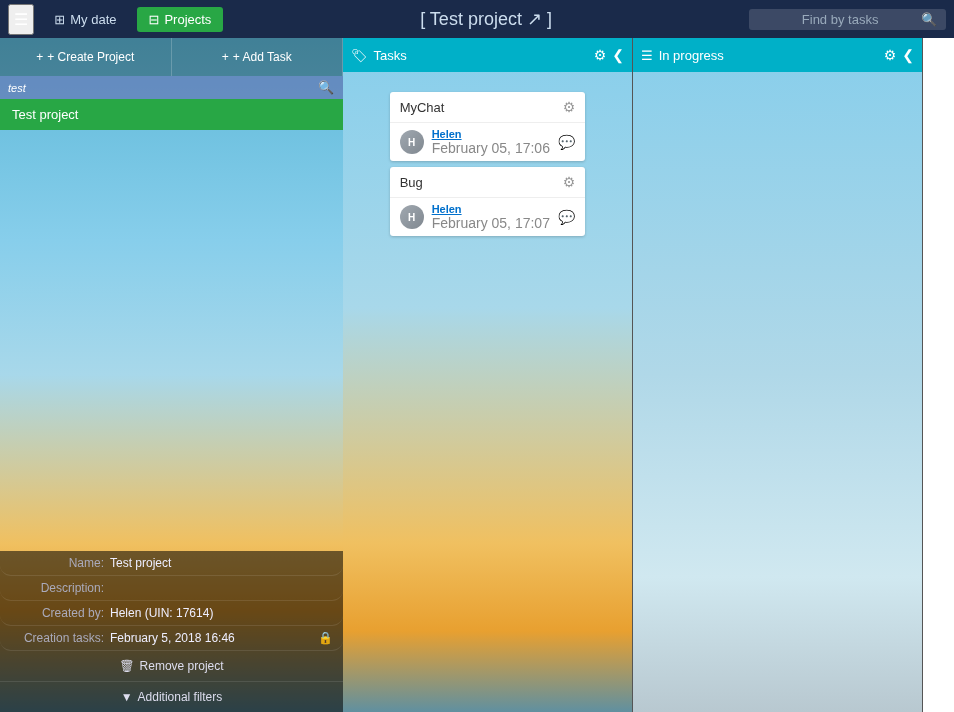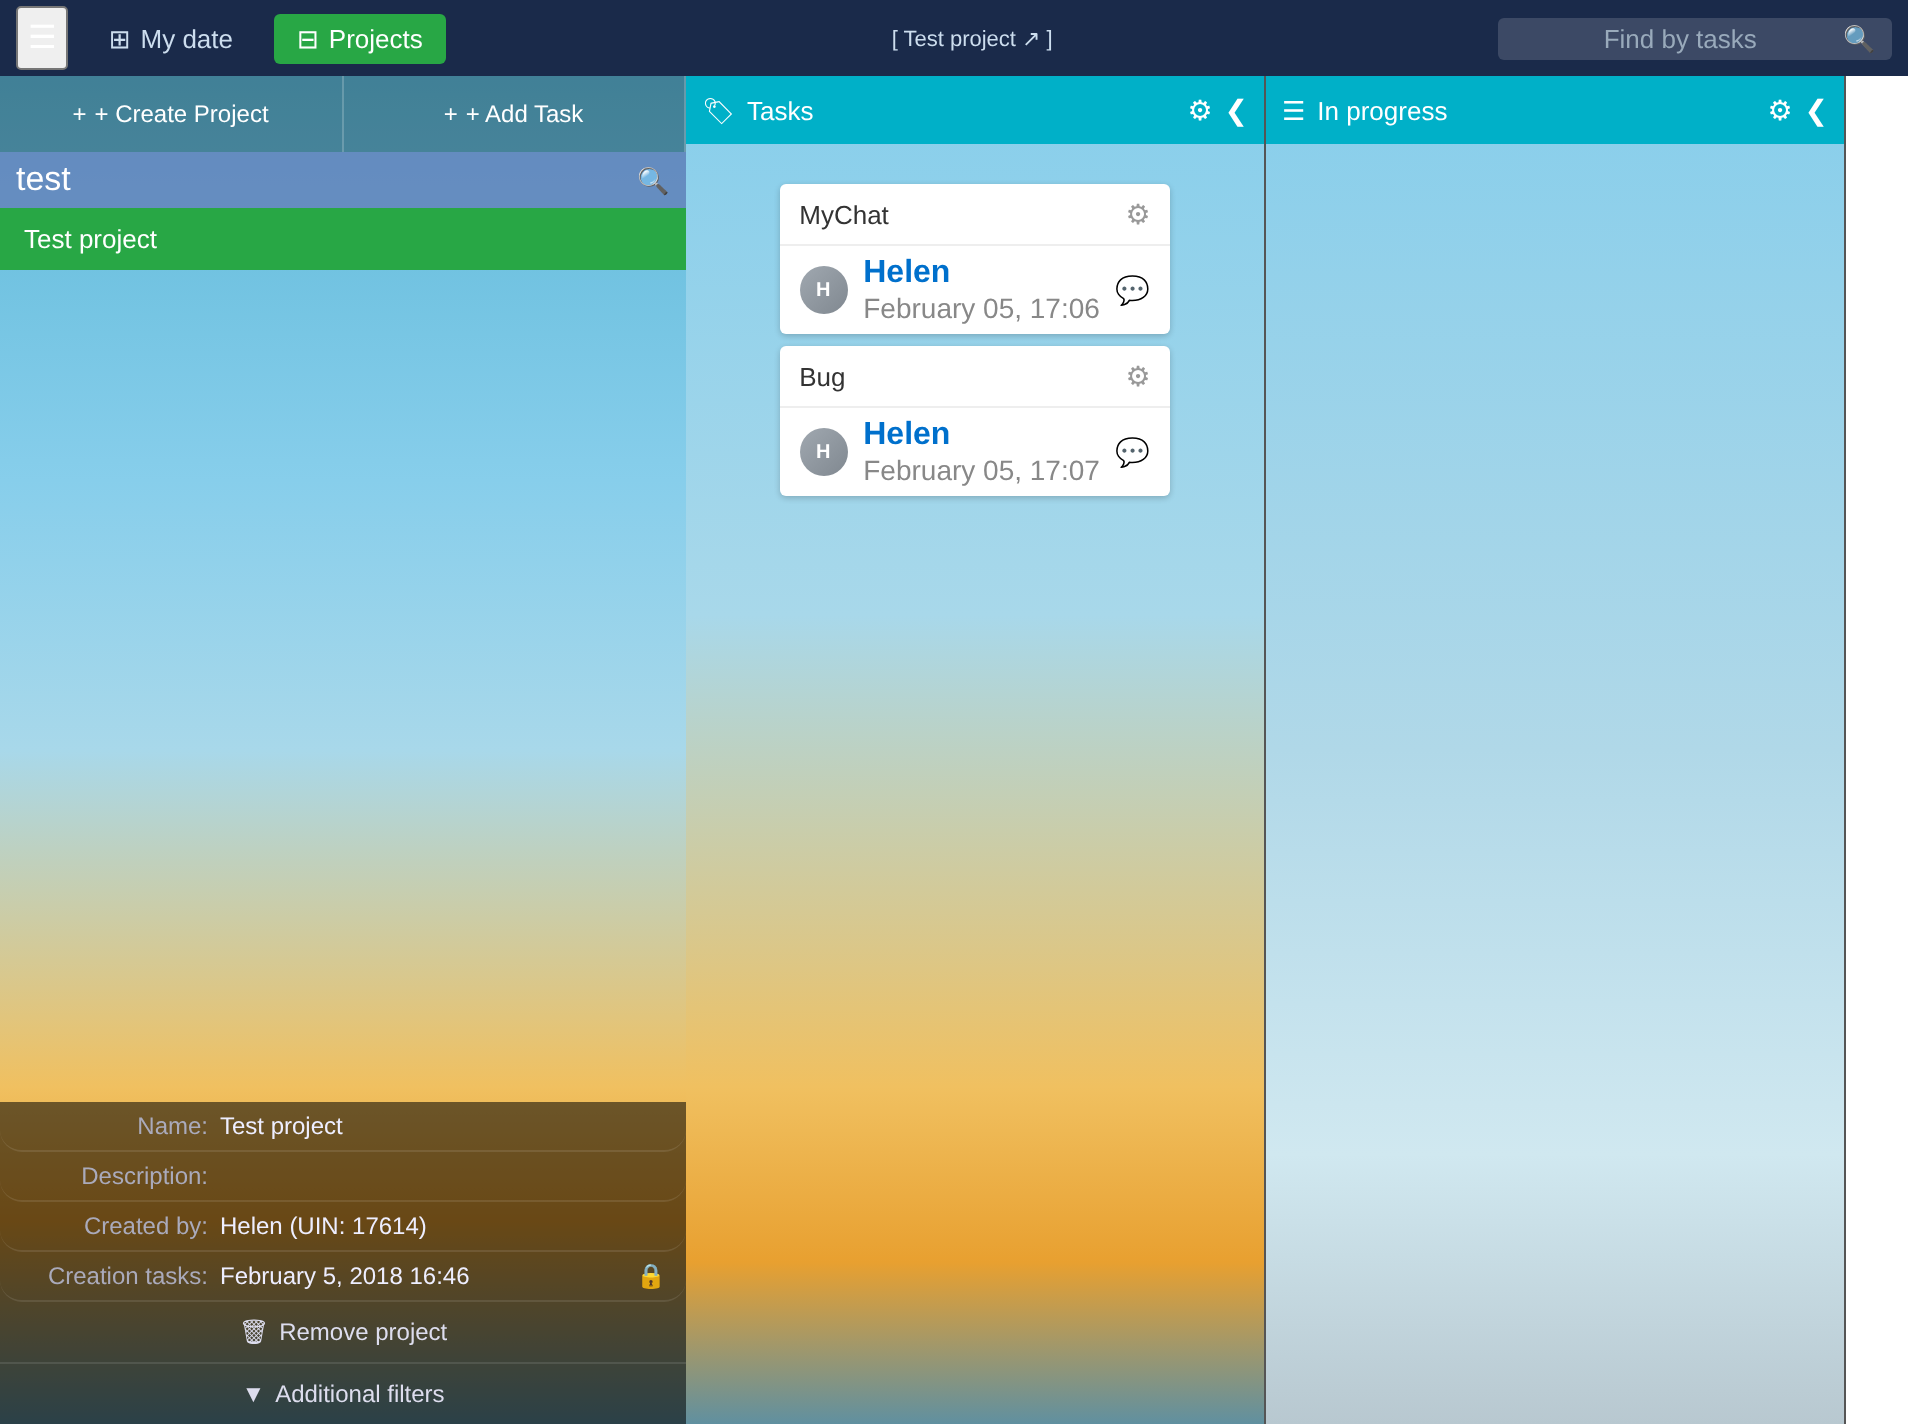--- a/index.html
+++ b/index.html
@@ -11,21 +11,21 @@
       background: #1a2a4a; height: 38px; padding: 0 8px; gap: 8px;
     }
     .nav-hamburger { color: #fff; font-size: 16px; cursor: pointer; padding: 4px; }
     .nav-btn {
       display: flex; align-items: center; gap: 5px;
       color: #cde; background: transparent; border: none;
       padding: 5px 12px; border-radius: 3px; cursor: pointer; font-size: 13px;
     }
     .nav-btn.active { background: #28a745; color: #fff; }
     .nav-project-title {
-      flex: 1; text-align: center; color: #cde; font-size: 11px;
+      flex: 1; text-align: center; color: #cde; font-size: 18px;
     }
     .nav-search {
       display: flex; align-items: center;
       background: rgba(255,255,255,0.15); border-radius: 3px;
       padding: 3px 8px; gap: 5px;
     }
     .nav-search input {
       background: transparent; border: none; color: #cde; outline: none; width: 160px; font-size: 13px; padding-left: 45px;
     }
     .nav-search input::placeholder { color: #9ab; }
@@ -60,21 +60,21 @@
       color: #fff; cursor: pointer; font-size: 12px; gap: 4px;
       background: transparent; border: none; border-right: 1px solid rgba(255,255,255,0.2);
     }
 
     
     .left-search {
       display: flex; align-items: center;
       background: rgba(100,120,180,0.7); padding: 4px 8px; gap: 5px;
     }
     .left-search input {
-      flex: 1; background: transparent; border: none; color: #fff; outline: none; font-size: 17px;
+      flex: 1; background: transparent; border: none; color: #fff; outline: none; font-size: 11px; font-style: italic;
     }
     .left-search input::placeholder { color: #bcd; }
 
     
     .project-list { flex: 1; overflow-y: auto; }
     .project-item {
       padding: 8px 12px; cursor: pointer; font-size: 13px; color: #fff;
     }
     .project-item.selected { background: #28a745; }
 
@@ -166,21 +166,21 @@
       background: #c0c0c0; overflow: hidden; flex-shrink: 0;
       display: flex; align-items: center; justify-content: center;
     }
     .avatar-inner {
       width: 100%; height: 100%;
       background: linear-gradient(135deg, #a0a8b0 0%, #808890 100%);
       display: flex; align-items: center; justify-content: center;
       color: #fff; font-size: 10px; font-weight: bold;
     }
     .task-user-info { flex: 1; }
-    .task-user-name { color: #0070cc; font-size: 16px; font-weight: bold; }
+    .task-user-name { color: #0070cc; font-size: 11px; font-weight: bold; text-decoration: underline; }
     .task-user-date { color: #888; font-size: 14px; }
     .task-comment-icon { color: #bbb; font-size: 14px; }
   </style>
 </head>
 <body>
 
 <div class="top-nav">
   <button class="nav-hamburger">☰</button>
   <button class="nav-btn">
     <span>⊞</span>

